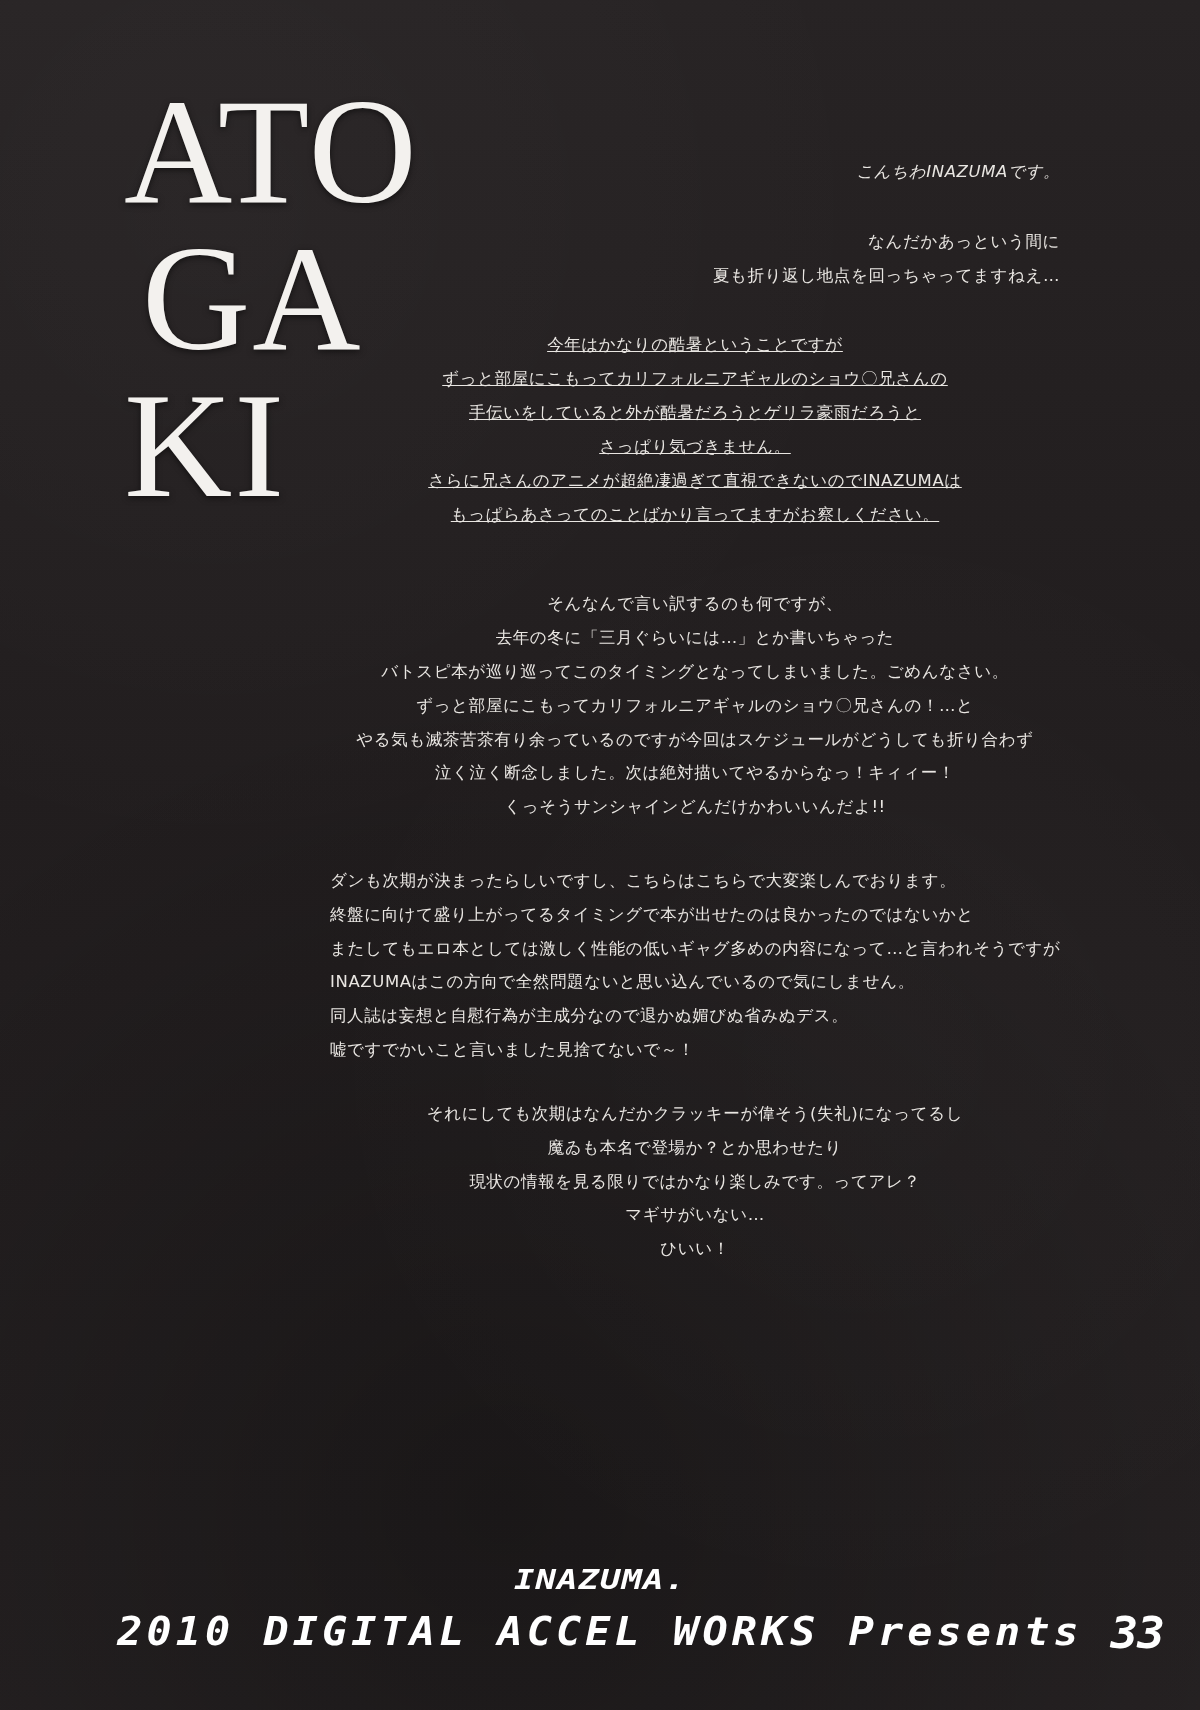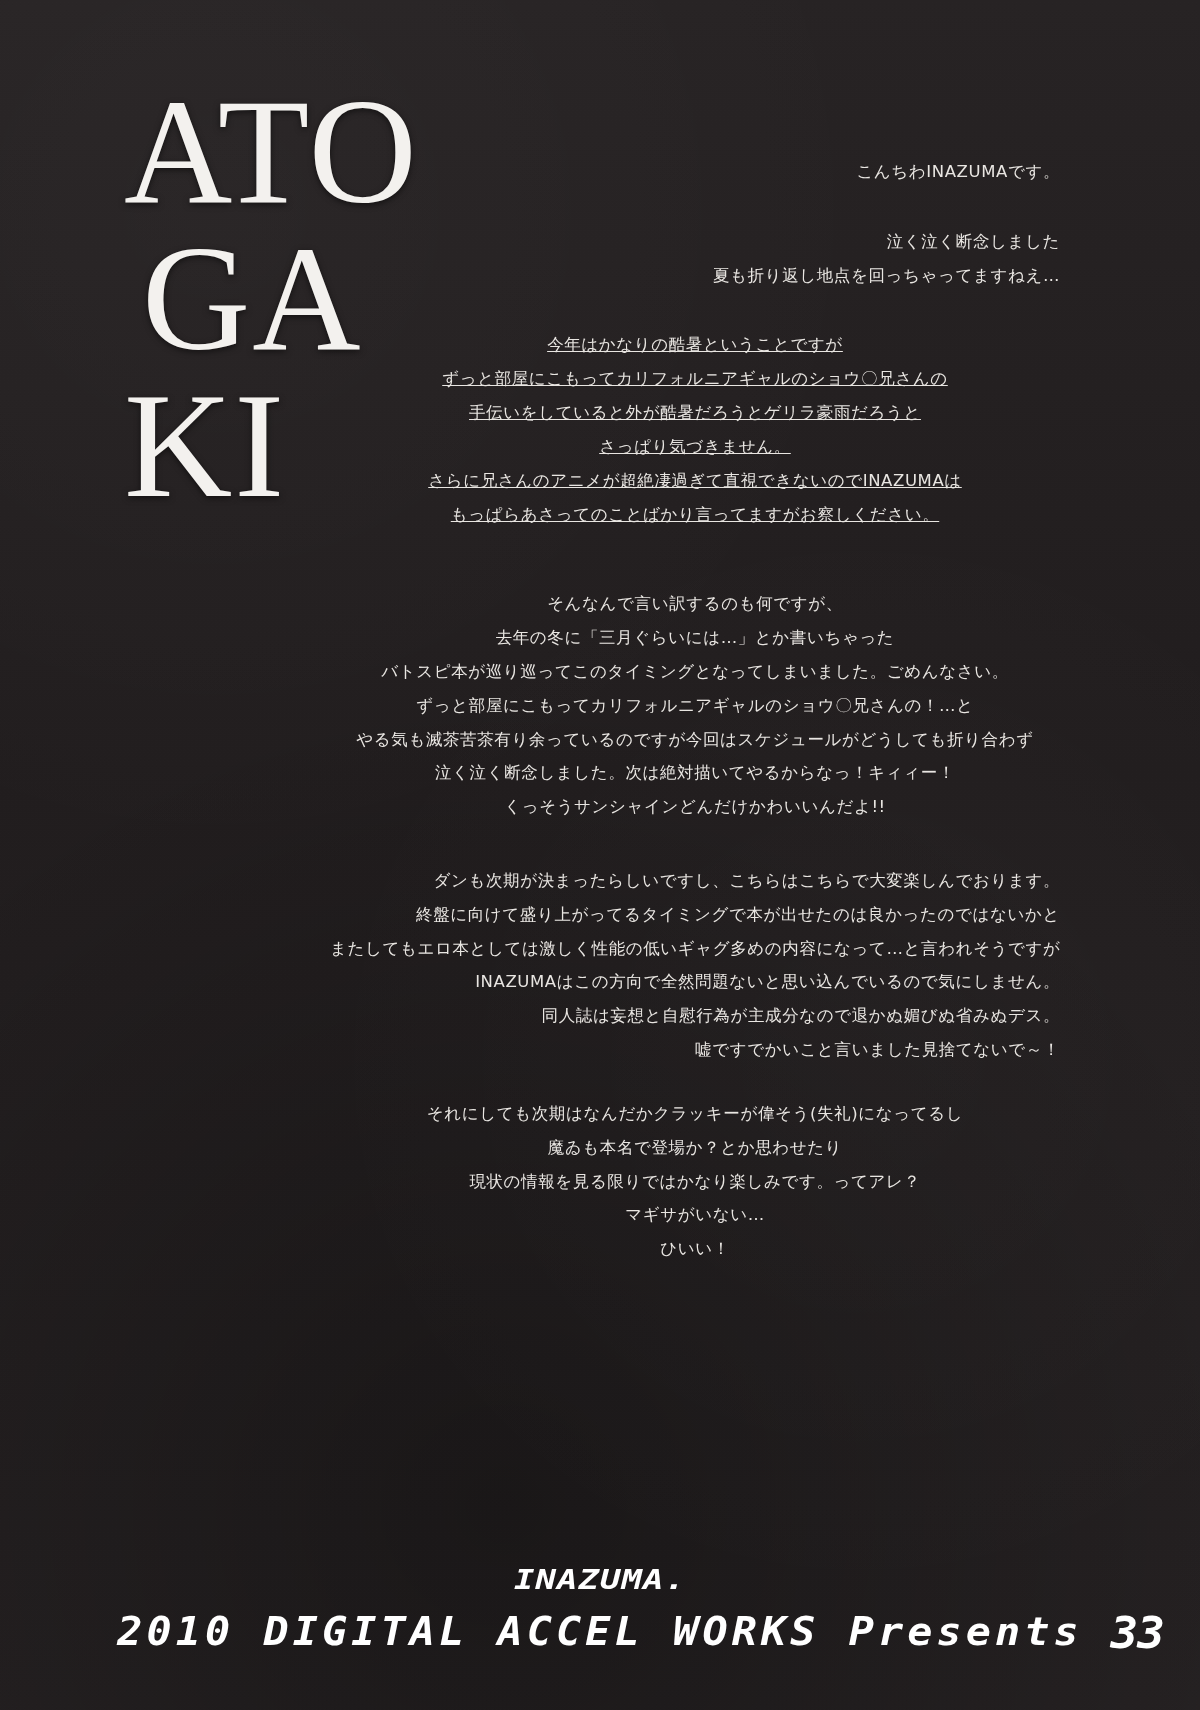--- a/index.html
+++ b/index.html
@@ -64,25 +64,25 @@
     color: #e9e6e2;
     font-family: "DejaVu Sans", sans-serif;
     font-size: 16.5px;
     line-height: 2.05;
     letter-spacing: 0.6px;
     text-align: right;
   }
   .para { margin: 0 0 30px 0; }
   .para p { margin: 0; white-space: pre; }
 
-  .p-greeting { margin-bottom: 36px; }
+  .p-greeting { margin-bottom: 36px; font-style: italic; }
   .p-b { text-align: right; margin-bottom: 36px; }
   .p-c { text-align: center; margin-bottom: 56px; text-decoration: underline; }
   .p-d { text-align: center; margin-bottom: 40px; }
-  .p-e { text-align: right; }
+  .p-e { text-align: left; }
   .p-f { text-align: center; }
 
   
   .logo {
     position: absolute;
     left: 0;
     right: 0;
     top: 1560px;
     text-align: center;
     color: #ffffff;
@@ -133,21 +133,21 @@
     <div class="t-line3">KI</div>
   </div>
 
   <div class="afterword">
 
     <div class="para p-greeting">
       <p>こんちわINAZUMAです。</p>
     </div>
 
     <div class="para p-b">
-      <p>泣く泣く断念しました</p>
+      <p>なんだかあっという間に</p>
       <p>夏も折り返し地点を回っちゃってますねえ…</p>
     </div>
 
     <div class="para p-c">
       <p>今年はかなりの酷暑ということですが</p>
       <p>ずっと部屋にこもってカリフォルニアギャルのショウ〇兄さんの</p>
       <p>手伝いをしていると外が酷暑だろうとゲリラ豪雨だろうと</p>
       <p>さっぱり気づきません。</p>
       <p>さらに兄さんのアニメが超絶凄過ぎて直視できないのでINAZUMAは</p>
       <p>もっぱらあさってのことばかり言ってますがお察しください。</p>

